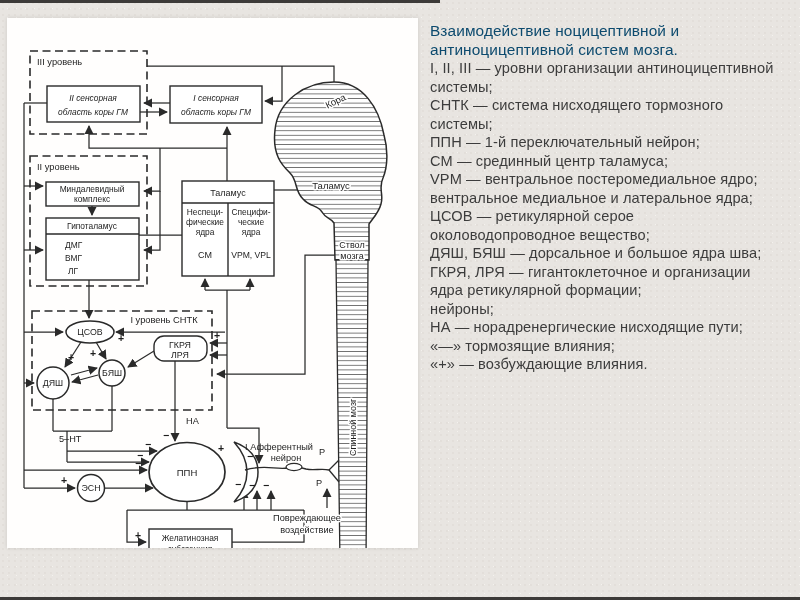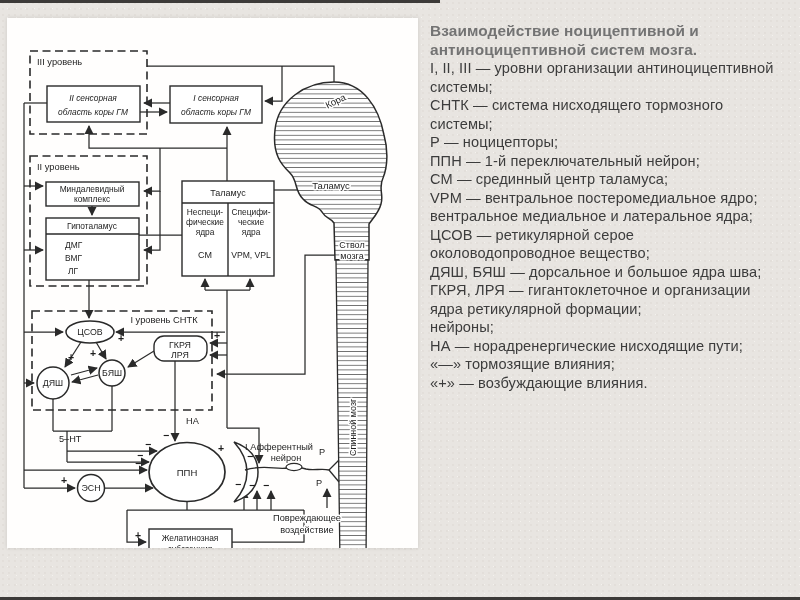--- a/index.html
+++ b/index.html
@@ -21,21 +21,21 @@
   }
   svg text{font-family:"Liberation Sans", sans-serif;fill:#1d1d1d;}
   .halo{paint-order:stroke;stroke:#ffffff;stroke-width:3px;stroke-linejoin:round;}
   .legend{
     position:absolute;left:430px;top:21px;width:362px;
     font-size:14.6px;line-height:18.5px;color:#3c3c3c;
     letter-spacing:0.1px;
   }
   .legend .ln{white-space:pre-wrap;}
   .legend .title-line{
-    color:#737373;font-weight:bold;font-size:15.4px;line-height:19px;
+    color:#0c4a6e;font-weight:normal;font-size:15.4px;line-height:19px;
   }
 </style>
 </head>
 <body>
 
 <div class="edge top"></div>
 <div class="edge bottom"></div>
 
 <div class="panel">
 <svg width="411" height="530" viewBox="0 0 411 530">
@@ -238,21 +238,20 @@
 </svg>
 </div>
 
 <div class="legend">
   <div class="ln title-line">Взаимодействие ноцицептивной и</div>
   <div class="ln title-line">антиноцицептивной систем мозга.</div>
   <div class="ln">I, II, III — уровни организации антиноцицептивной</div>
   <div class="ln">системы;</div>
   <div class="ln">СНТК — система нисходящего тормозного</div>
   <div class="ln">системы;</div>
-  <div class="ln">Р — ноцицепторы;</div>
   <div class="ln">ППН — 1-й переключательный нейрон;</div>
   <div class="ln">СМ — срединный центр таламуса;</div>
   <div class="ln">VPM — вентральное постеромедиальное ядро;</div>
   <div class="ln">вентральное медиальное и латеральное ядра;</div>
   <div class="ln">ЦСОВ — ретикулярной серое</div>
   <div class="ln">околоводопроводное вещество;</div>
   <div class="ln">ДЯШ, БЯШ — дорсальное и большое ядра шва;</div>
   <div class="ln">ГКРЯ, ЛРЯ — гигантоклеточное и организации</div>
   <div class="ln">ядра ретикулярной формации;</div>
   <div class="ln">нейроны;</div>

